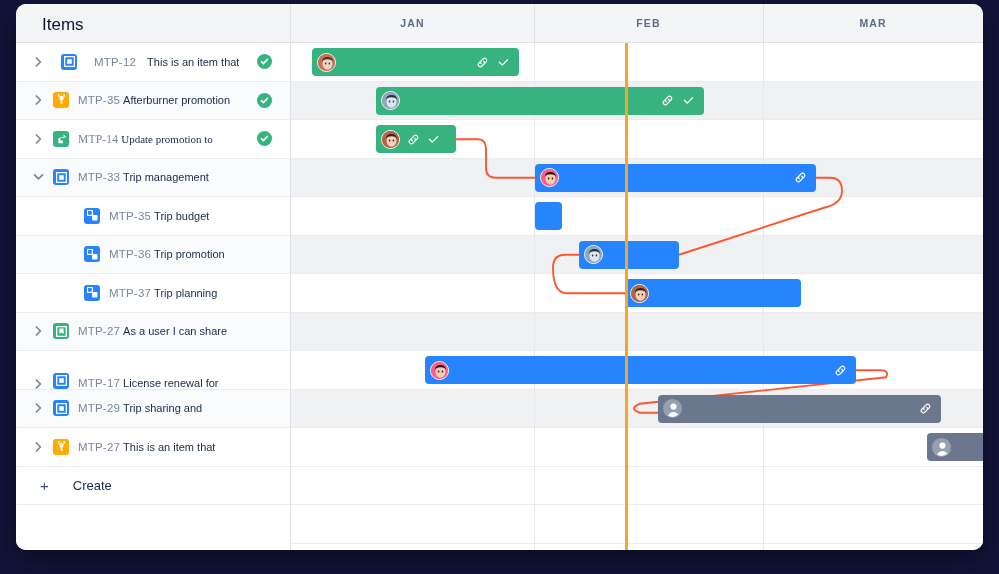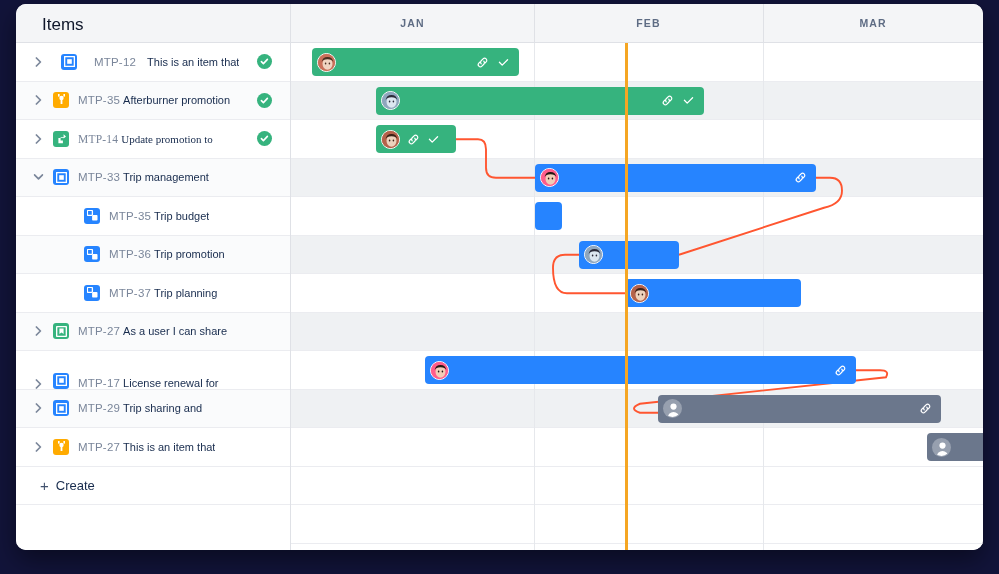--- a/index.html
+++ b/index.html
@@ -73,21 +73,21 @@
     display:flex; align-items:center; justify-content:center;
   }
   .row.indent .chev { visibility:hidden; }
   .row.indent .ikon { margin-left:40px; }
   .createrow {
     position:absolute; left:0; width:274px; height:38.5px;
     display:flex; align-items:center; border-bottom:1px solid #ebecf0;
     background:#fff;
   }
   .plus { margin-left:24px; color:#42526e; font-size:15px; line-height:1; }
-  .create-lbl { margin-left:7px; font-size:13px; color:#172b4d; }
+  .create-lbl { margin-left:24px; font-size:13px; color:#172b4d; }
   .listdiv { position:absolute; left:274px; top:0; width:1px; height:546px; background:#dfe1e6; z-index:6;}
 
   
   .tl { position:absolute; left:275px; top:39px; right:0; height:507px; background:#fff; overflow:hidden;}
   .trow {
     position:absolute; left:0; width:692px; height:38.5px; border-bottom:1px solid #ebecf0;
   }
   .trow.alt { background:#eff1f3; }
   .vline { position:absolute; top:0; width:1px; height:507px; background:#e6e8ec; }
   .today { position:absolute; top:-39px; width:2.5px; height:546px; background:#f5a623; z-index:4; }

